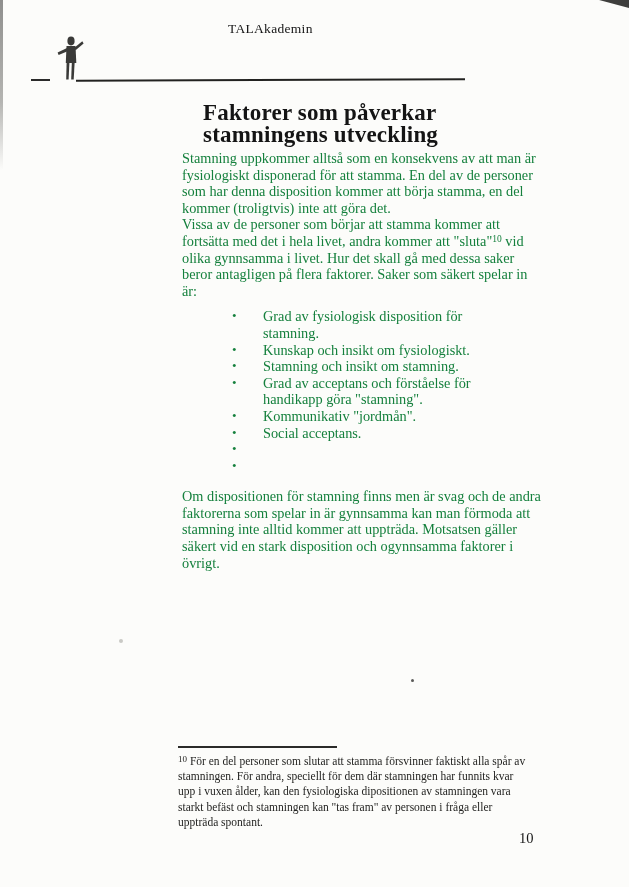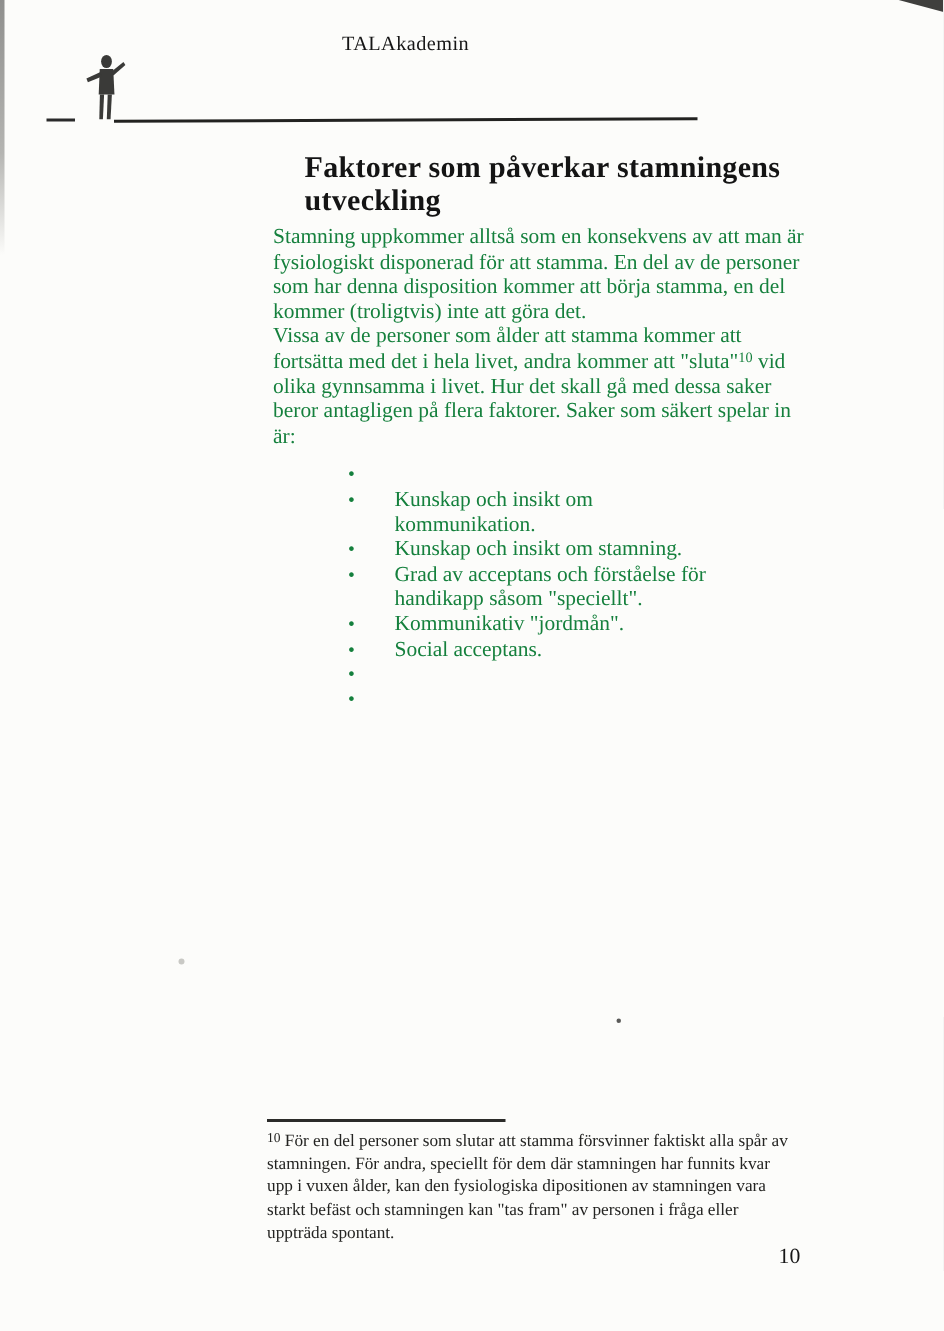--- a/index.html
+++ b/index.html
@@ -35,21 +35,21 @@
     position:absolute;left:228px;top:21px;
     font-size:13.5px;letter-spacing:.3px;color:#151515;
   }
   .logo{position:absolute;left:55px;top:36px;width:30px;height:46px;}
   .rule-short{position:absolute;left:31px;top:79px;width:19px;height:2px;background:#2a2a2a;}
   .rule-long{position:absolute;left:76px;top:79px;width:389px;height:2px;background:#222220;transform:rotate(-0.25deg);}
 
   
   .doc-title{
     position:absolute;left:203px;top:102px;width:350px;
-    font-size:20px;font-weight:bold;line-height:21.5px;
+    font-size:23px;font-weight:bold;line-height:21.5px;
     letter-spacing:.2px;color:#141414;
   }
   .body-text{
     position:absolute;left:182px;top:150px;width:360px;
     font-size:14.3px;line-height:16.6px;color:#15803d;
   }
   .body-text p{margin:0;}
   sup.fn-ref{font-size:9.5px;vertical-align:4px;line-height:0;}
   ul.bullet-list{
     list-style:none;margin:9px 0 14px 0;padding:0;
@@ -102,54 +102,56 @@
     </svg>
   </span>
 
   <div class="rule-short"></div>
   <div class="rule-long"></div>
 
   <h1 class="doc-title" style="margin:0;">Faktorer som påverkar stamningens utveckling</h1>
 
   <div class="body-text">
     <p>Stamning uppkommer alltså som en konsekvens av att man är fysiologiskt disponerad för att stamma. En del av de personer som har denna disposition kommer att börja stamma, en del kommer (troligtvis) inte att göra det.</p>
-    <p><span>Vissa av de personer som ålder att stamma kommer att fortsätta med det i hela livet, andra kommer att "sluta"</span><sup class="fn-ref">10</sup><span> vid olika gynnsamma i livet. Hur det skall gå med dessa saker beror antagligen på flera faktorer. Saker som säkert spelar in är:</span></p>
+    <p><span>Vissa av de personer som börjar att stamma kommer att fortsätta med det i hela livet, andra kommer att "sluta"</span><sup class="fn-ref">10</sup><span> vid olika gynnsamma i livet. Hur det skall gå med dessa saker beror antagligen på flera faktorer. Saker som säkert spelar in är:</span></p>
 
     <ul class="bullet-list">
       <li>
           <span class="bullet-dot">•</span>
+          <span class="bullet-label">Grad av fysiologisk disposition för stamning.</span>
         </li>
       <li>
           <span class="bullet-dot">•</span>
-          <span class="bullet-label">Kunskap och insikt om kommunikation.</span>
+          <span class="bullet-label">Kunskap och insikt om fysiologiskt.</span>
         </li>
       <li>
           <span class="bullet-dot">•</span>
-          <span class="bullet-label">Kunskap och insikt om stamning.</span>
+          <span class="bullet-label">Stamning och insikt om stamning.</span>
         </li>
       <li>
           <span class="bullet-dot">•</span>
-          <span class="bullet-label">Grad av acceptans och förståelse för handikapp såsom "speciellt".</span>
+          <span class="bullet-label">Grad av acceptans och förståelse för handikapp göra "stamning".</span>
         </li>
       <li>
           <span class="bullet-dot">•</span>
           <span class="bullet-label">Kommunikativ "jordmån".</span>
         </li>
       <li>
           <span class="bullet-dot">•</span>
           <span class="bullet-label">Social acceptans.</span>
         </li>
       <li>
           <span class="bullet-dot">•</span>
         </li>
       <li>
           <span class="bullet-dot">•</span>
         </li>
     </ul>
 
+    <p>Om dispositionen för stamning finns men är svag och de andra faktorerna som spelar in är gynnsamma kan man förmoda att stamning inte alltid kommer att uppträda. Motsatsen gäller säkert vid en stark disposition och ogynnsamma faktorer i övrigt.</p>
   </div>
 
   <div class="footnote-rule"></div>
   <div class="footnote"><sup>10</sup><span> För en del personer som slutar att stamma försvinner faktiskt alla spår av stamningen. För andra, speciellt för dem där stamningen har funnits kvar upp i vuxen ålder, kan den fysiologiska dipositionen av stamningen vara starkt befäst och stamningen kan "tas fram" av personen i fråga eller uppträda spontant.</span></div>
 
   <div class="page-number">10</div>
 
 </div>
 
 </body></html>

